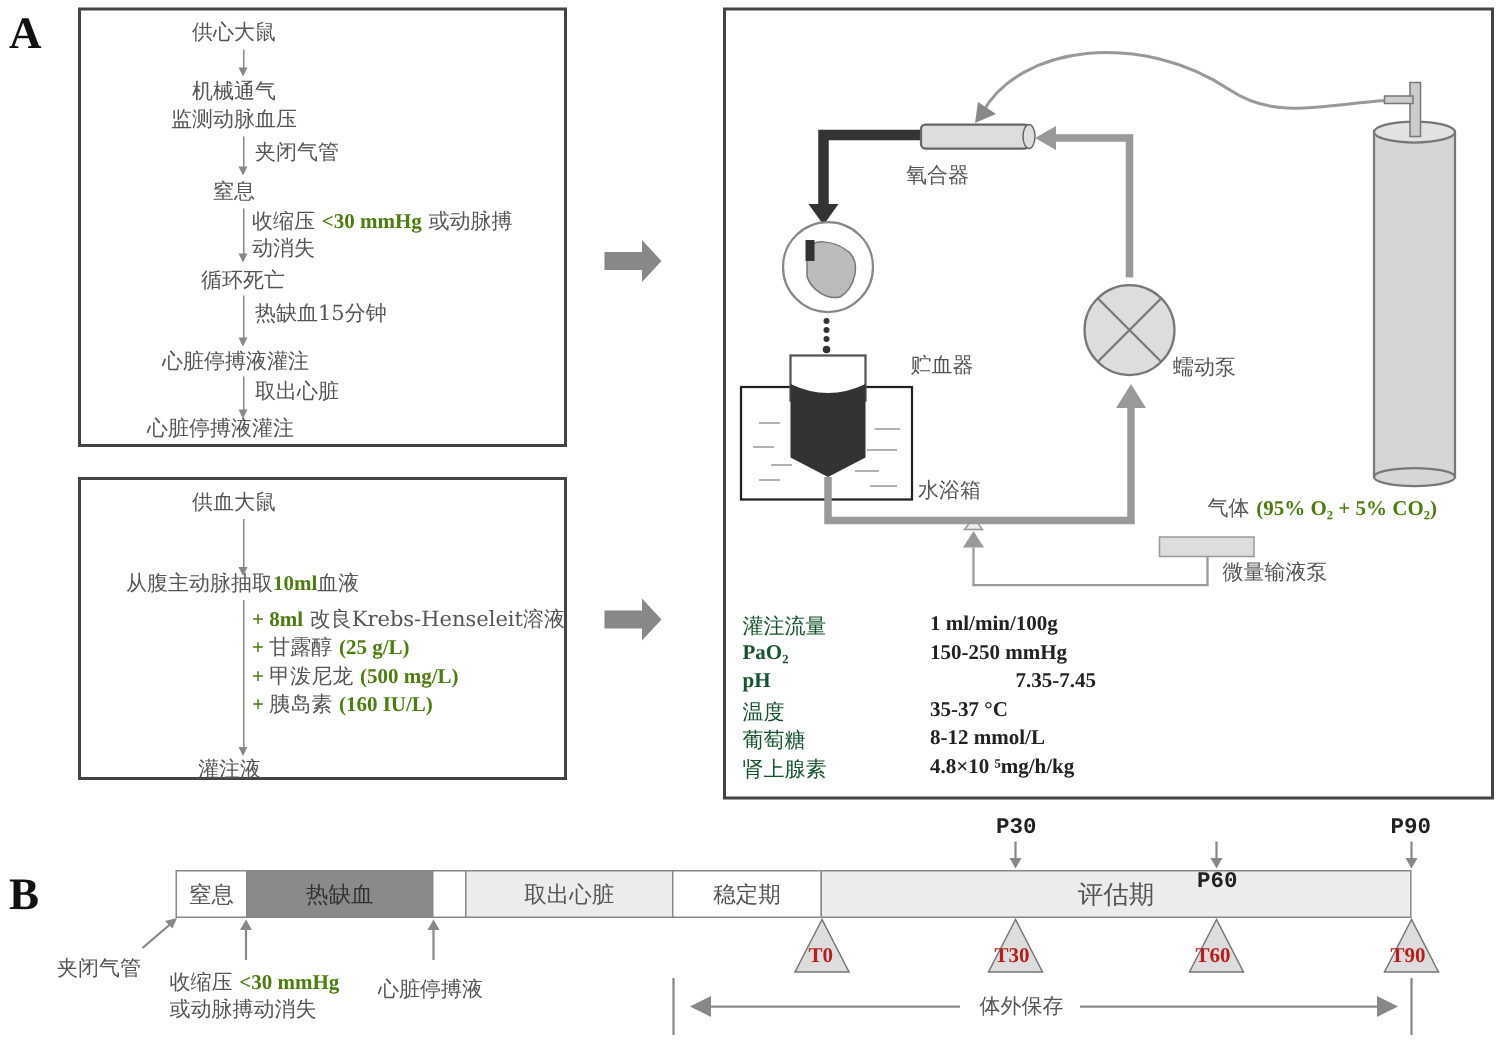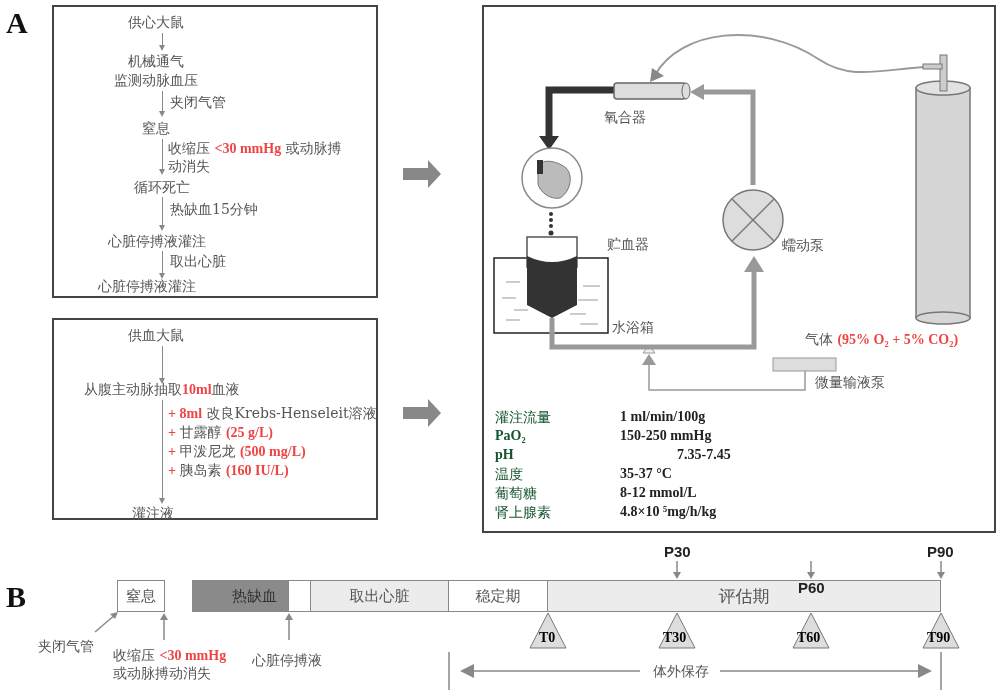--- a/index.html
+++ b/index.html
@@ -2,29 +2,29 @@
 <html><head>
 <meta charset="utf-8">
 <style>
   html, body { margin: 0; padding: 0; background: #ffffff; }
   body { width: 1000px; height: 695px; position: relative; overflow: hidden;
          font-family: "DejaVu Serif", "Liberation Serif", serif; color: #555; }
   .abs { position: absolute; }
   .panel-label { font-family: "Liberation Serif", serif; font-weight: bold; font-size: 30px; color: #111; }
   .box { position: absolute; border: 2px solid #444; background: #fff; box-sizing: border-box; }
   .t { position: absolute; font-size: 14px; color: #555; white-space: nowrap; line-height: 18px; }
-  .b { font-weight: bold; color: #ef4444; font-family: "Liberation Serif", serif; }
+  .b { font-weight: bold; color: #4d7c0f; font-family: "Liberation Serif", serif; }
   .vline { position: absolute; width: 1px; background: #888; }
   .arrowhead-down { position: absolute; width: 0; height: 0; border-left: 3px solid transparent; border-right: 3px solid transparent; border-top: 6px solid #888; }
   svg { position: absolute; left: 0; top: 0; }
   .param-k { position: absolute; font-size: 14px; color: #14532d; white-space: nowrap; }
   .param-v { position: absolute; font-size: 14px; color: #222; font-weight: bold; font-family: "Liberation Serif", serif; white-space: nowrap; }
   .seg { position: absolute; top: 580px; height: 32px; box-sizing: border-box; border: 1px solid #888; display: flex; align-items: center; justify-content: center; font-size: 15px; color: #555; }
-  .tri-label { position: absolute; font-family: "Liberation Serif", serif; font-weight: bold; font-size: 14px; color: #000000; }
-  .p-label { position: absolute; font-family: Liberation Sans, sans-serif; font-weight: bold; font-size: 15px; color: #222; }
+  .tri-label { position: absolute; font-family: "Liberation Serif", serif; font-weight: bold; font-size: 14px; color: #b91c1c; }
+  .p-label { position: absolute; font-family: Liberation Mono, monospace; font-weight: bold; font-size: 15px; color: #222; }
 </style>
 </head>
 <body>
 
 <div class="abs panel-label" style="left:6px; top:6px;">A</div>
 
 <div class="box" style="left:52px; top:5px; width:326px; height:293px;">
   <div class="t" style="left:74px; top:6px;">供心大鼠</div>
   <div class="vline" style="left:108px; top:26px; height:14px;"></div>
   <div class="arrowhead-down" style="left:105px; top:38px;"></div>
@@ -162,21 +162,21 @@
   <div class="param-k" style="left:495px; top:485px;">葡萄糖</div>
   <div class="param-v" style="left:620px; top:485px;">8-12 mmol/L</div>
   <div class="param-k" style="left:495px; top:504px;">肾上腺素</div>
   <div class="param-v" style="left:620px; top:504px;">4.8×10 ⁵mg/h/kg</div>
 </div>
 
 <div class="abs panel-label" style="left:6px; top:580px;">B</div>
 
 <div>
   <div class="seg" style="left:117px; width:48px; background:#fff;">窒息</div>
-  <div class="seg" style="left:164px; width:125px; background:#8a8a8a; color:#333;margin-left:28px;">热缺血</div>
+  <div class="seg" style="left:164px; width:125px; background:#8a8a8a; color:#333;">热缺血</div>
   <div class="seg" style="left:288px; width:23px; background:#fff;"></div>
   <div class="seg" style="left:310px; width:139px; background:#ececec;">取出心脏</div>
   <div class="seg" style="left:448px; width:100px; background:#fff;">稳定期</div>
   <div class="seg" style="left:547px; width:394px; background:#ececec; font-size:17px;">评估期</div>
 </div>
 
 <svg width="1000" height="695">
 
   <line x1="95" y1="632" x2="116" y2="614" stroke="#888" stroke-width="1.5"></line>
   <polygon points="118,612 110,614 115,619" fill="#888"></polygon>

